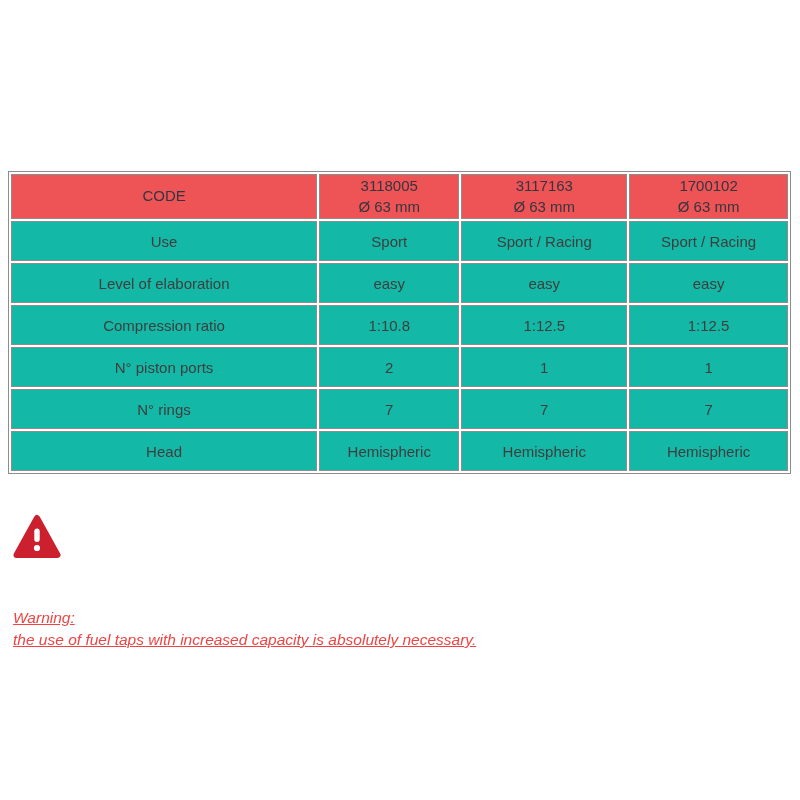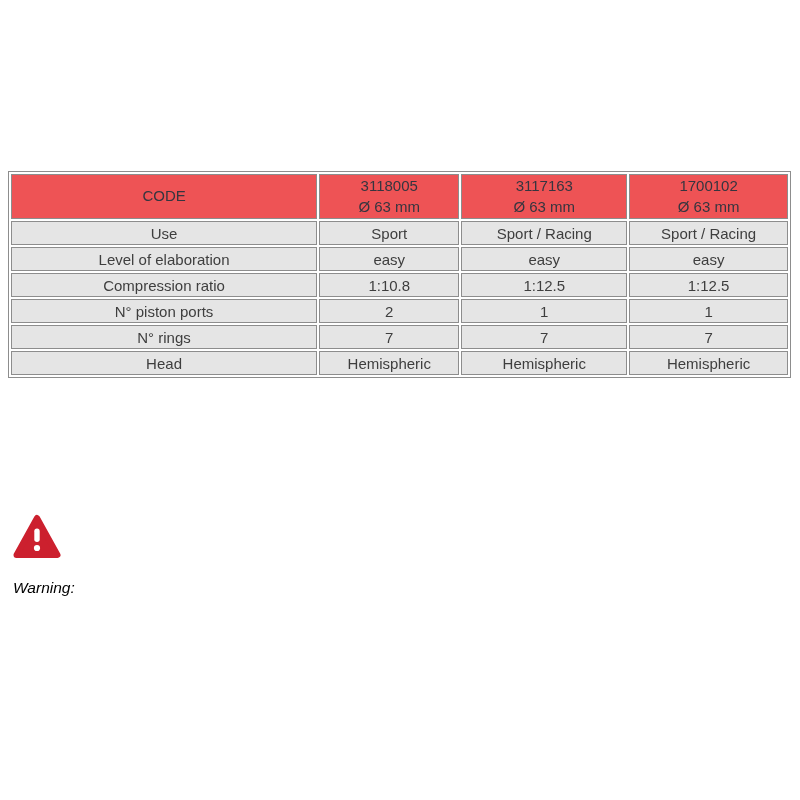--- a/index.html
+++ b/index.html
@@ -44,39 +44,40 @@
     overflow: hidden;
     white-space: nowrap;
   }
   tr.header-row td {
     background: #ee5355;
     color: #35353f;
     height: 45px;
     line-height: 1.35;
   }
   tr.data-row td {
-    height: 24px;
-    background: #e5e5e5;
+    height: 40px;
+    background: #14b8a6;
   }
   .hdr-line { display: block; }
   .warning-icon {
     position: absolute;
     left: 13px;
     top: 513px;
     width: 48px;
     height: 48px;
   }
   .warning-text {
     position: absolute;
     left: 13px;
-    top: 577px;
+    top: 607px;
     font-style: italic;
     font-size: 15.5px;
     line-height: 22px;
-    color: #000000;
+    color: #ef4444;
+    text-decoration: underline;
   }
 </style>
 </head>
 <body>
 
 <div class="page">
 
   <div class="spec-table-wrap">
     <table class="spec-table">
       <colgroup>
@@ -145,15 +146,16 @@
   <div class="warning-icon">
     <svg width="48" height="48" viewBox="0 0 48 46" xmlns="http://www.w3.org/2000/svg">
       <path d="M24 4 L44.5 41 H3.5 Z" fill="#cc202e" stroke="#cc202e" stroke-width="6" stroke-linejoin="round"></path>
       <rect x="21.3" y="14.5" width="5.4" height="13.5" rx="2.7" fill="#ffffff"></rect>
       <circle cx="24" cy="34" r="3.1" fill="#ffffff"></circle>
     </svg>
   </div>
 
   <div class="warning-text">
     <div>Warning:</div>
+    <div>the use of fuel taps with increased capacity is absolutely necessary.</div>
   </div>
 
 </div>
 
 </body></html>

